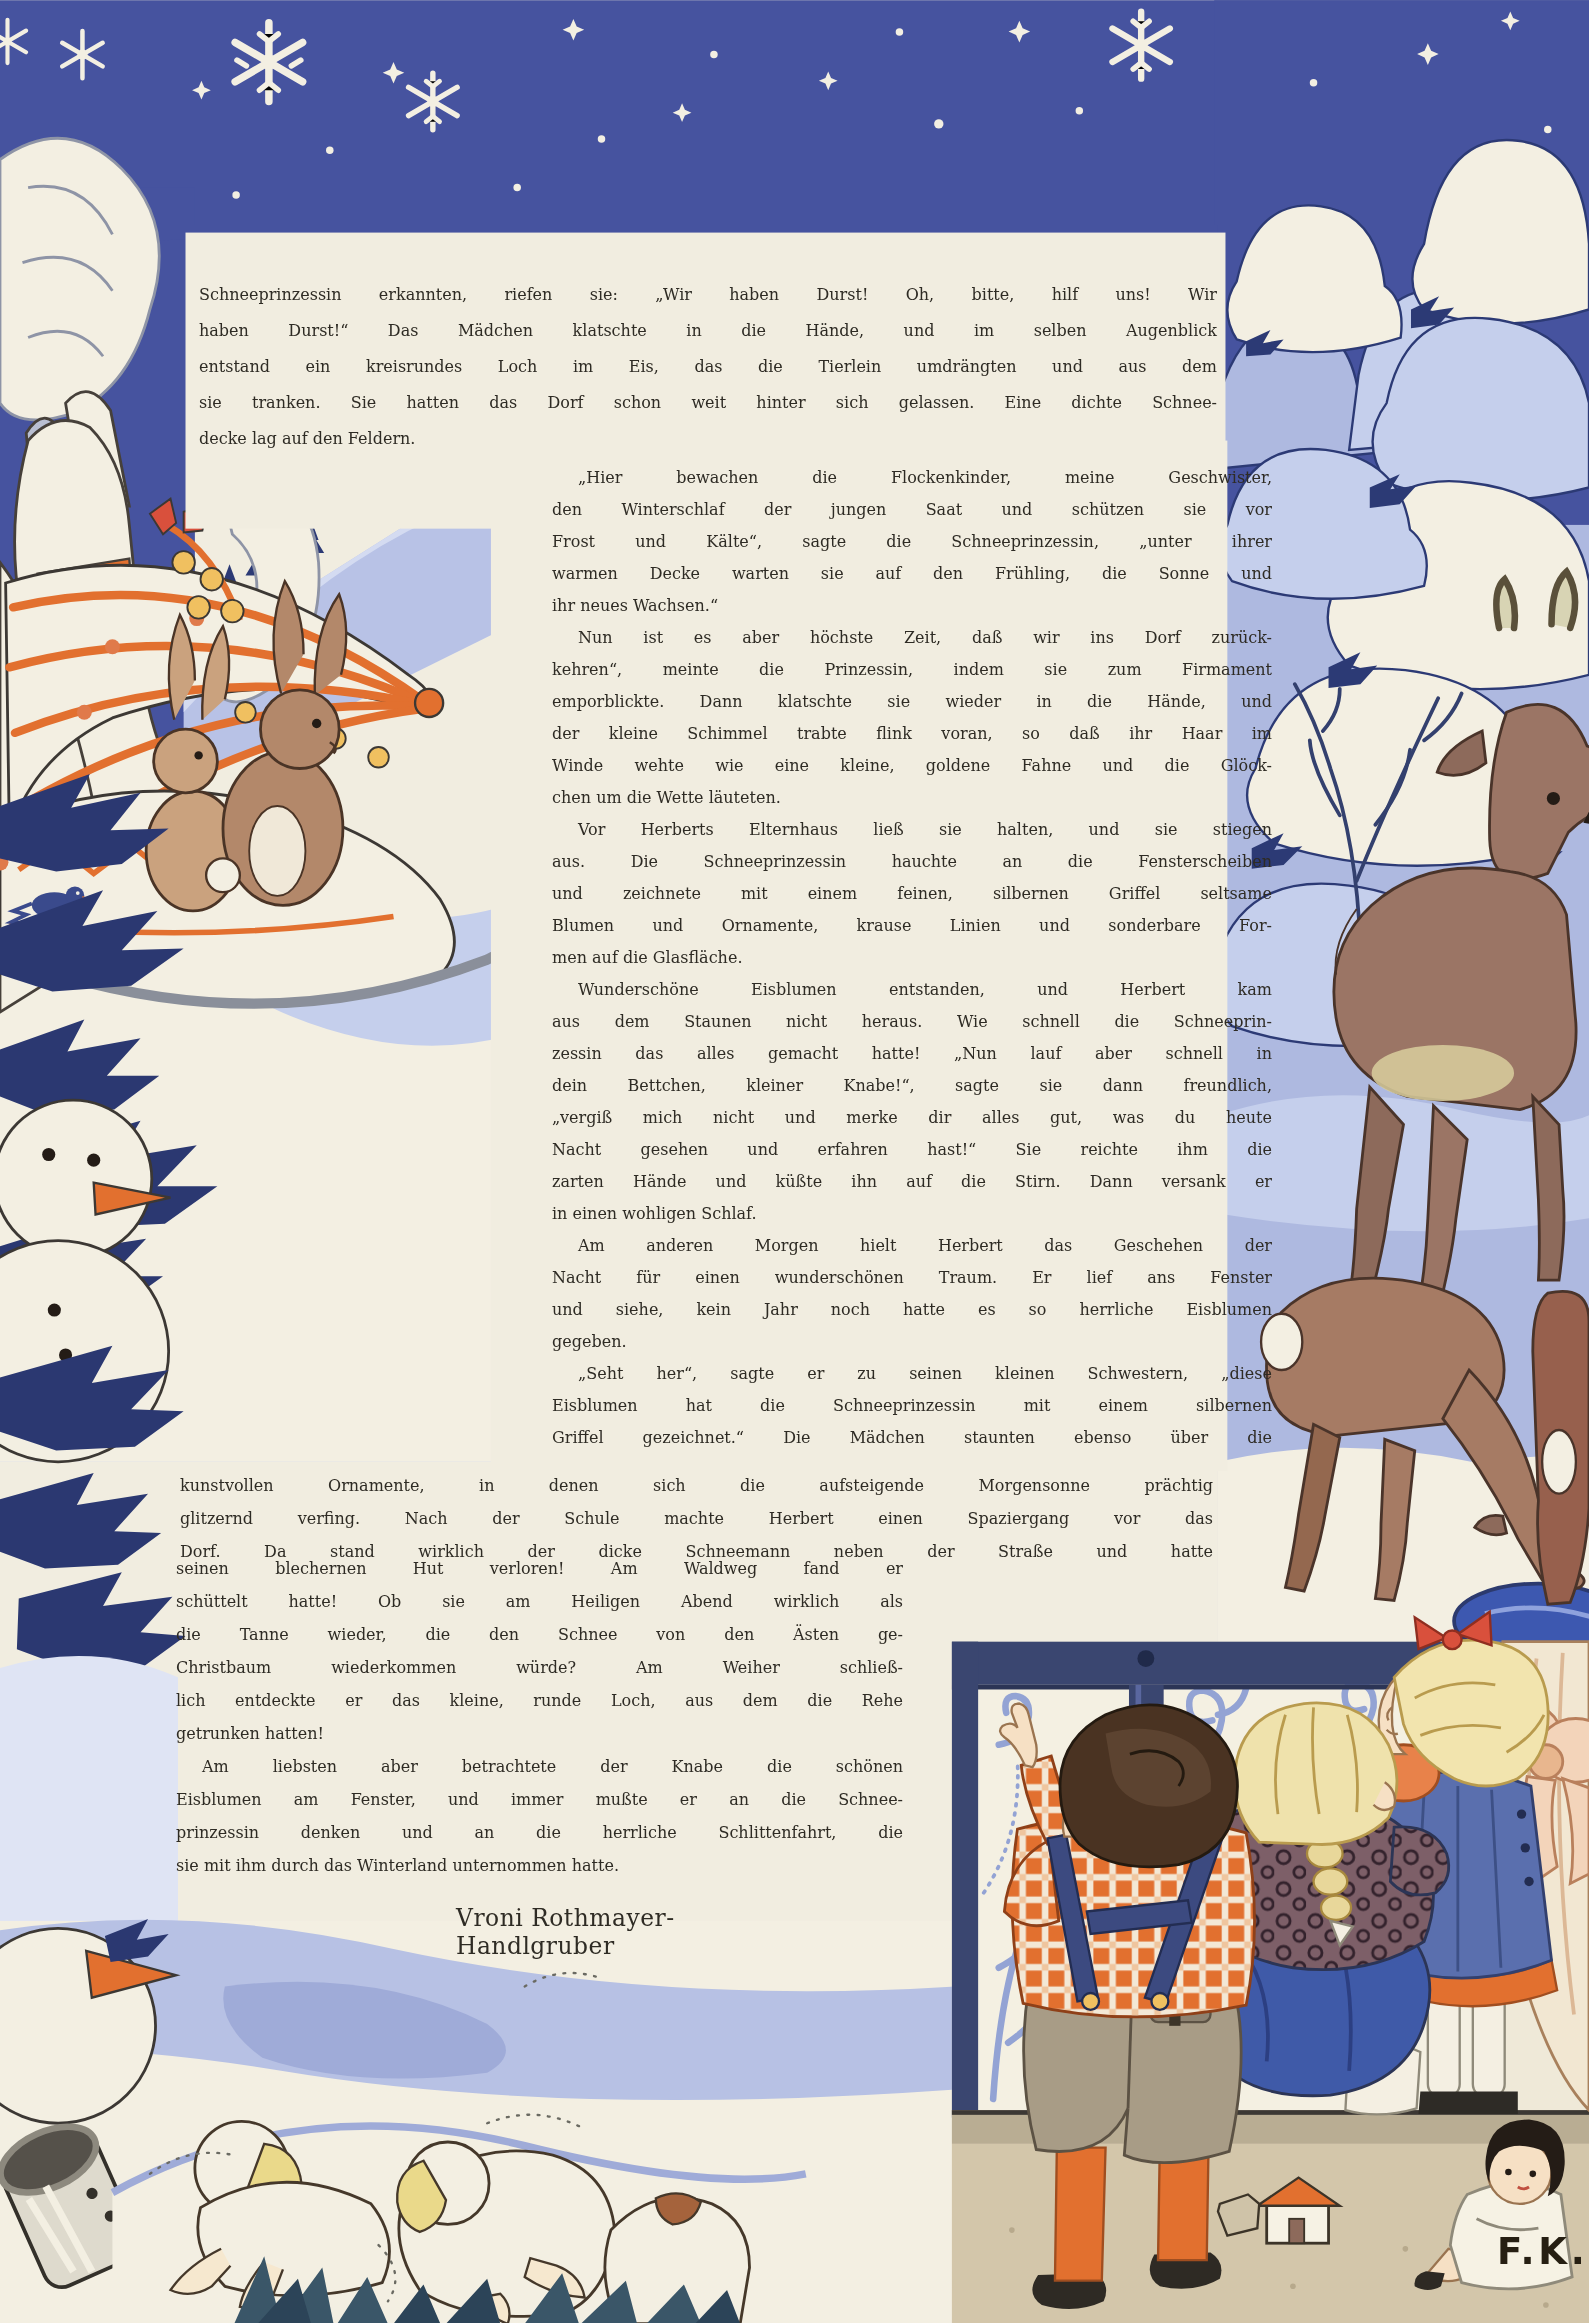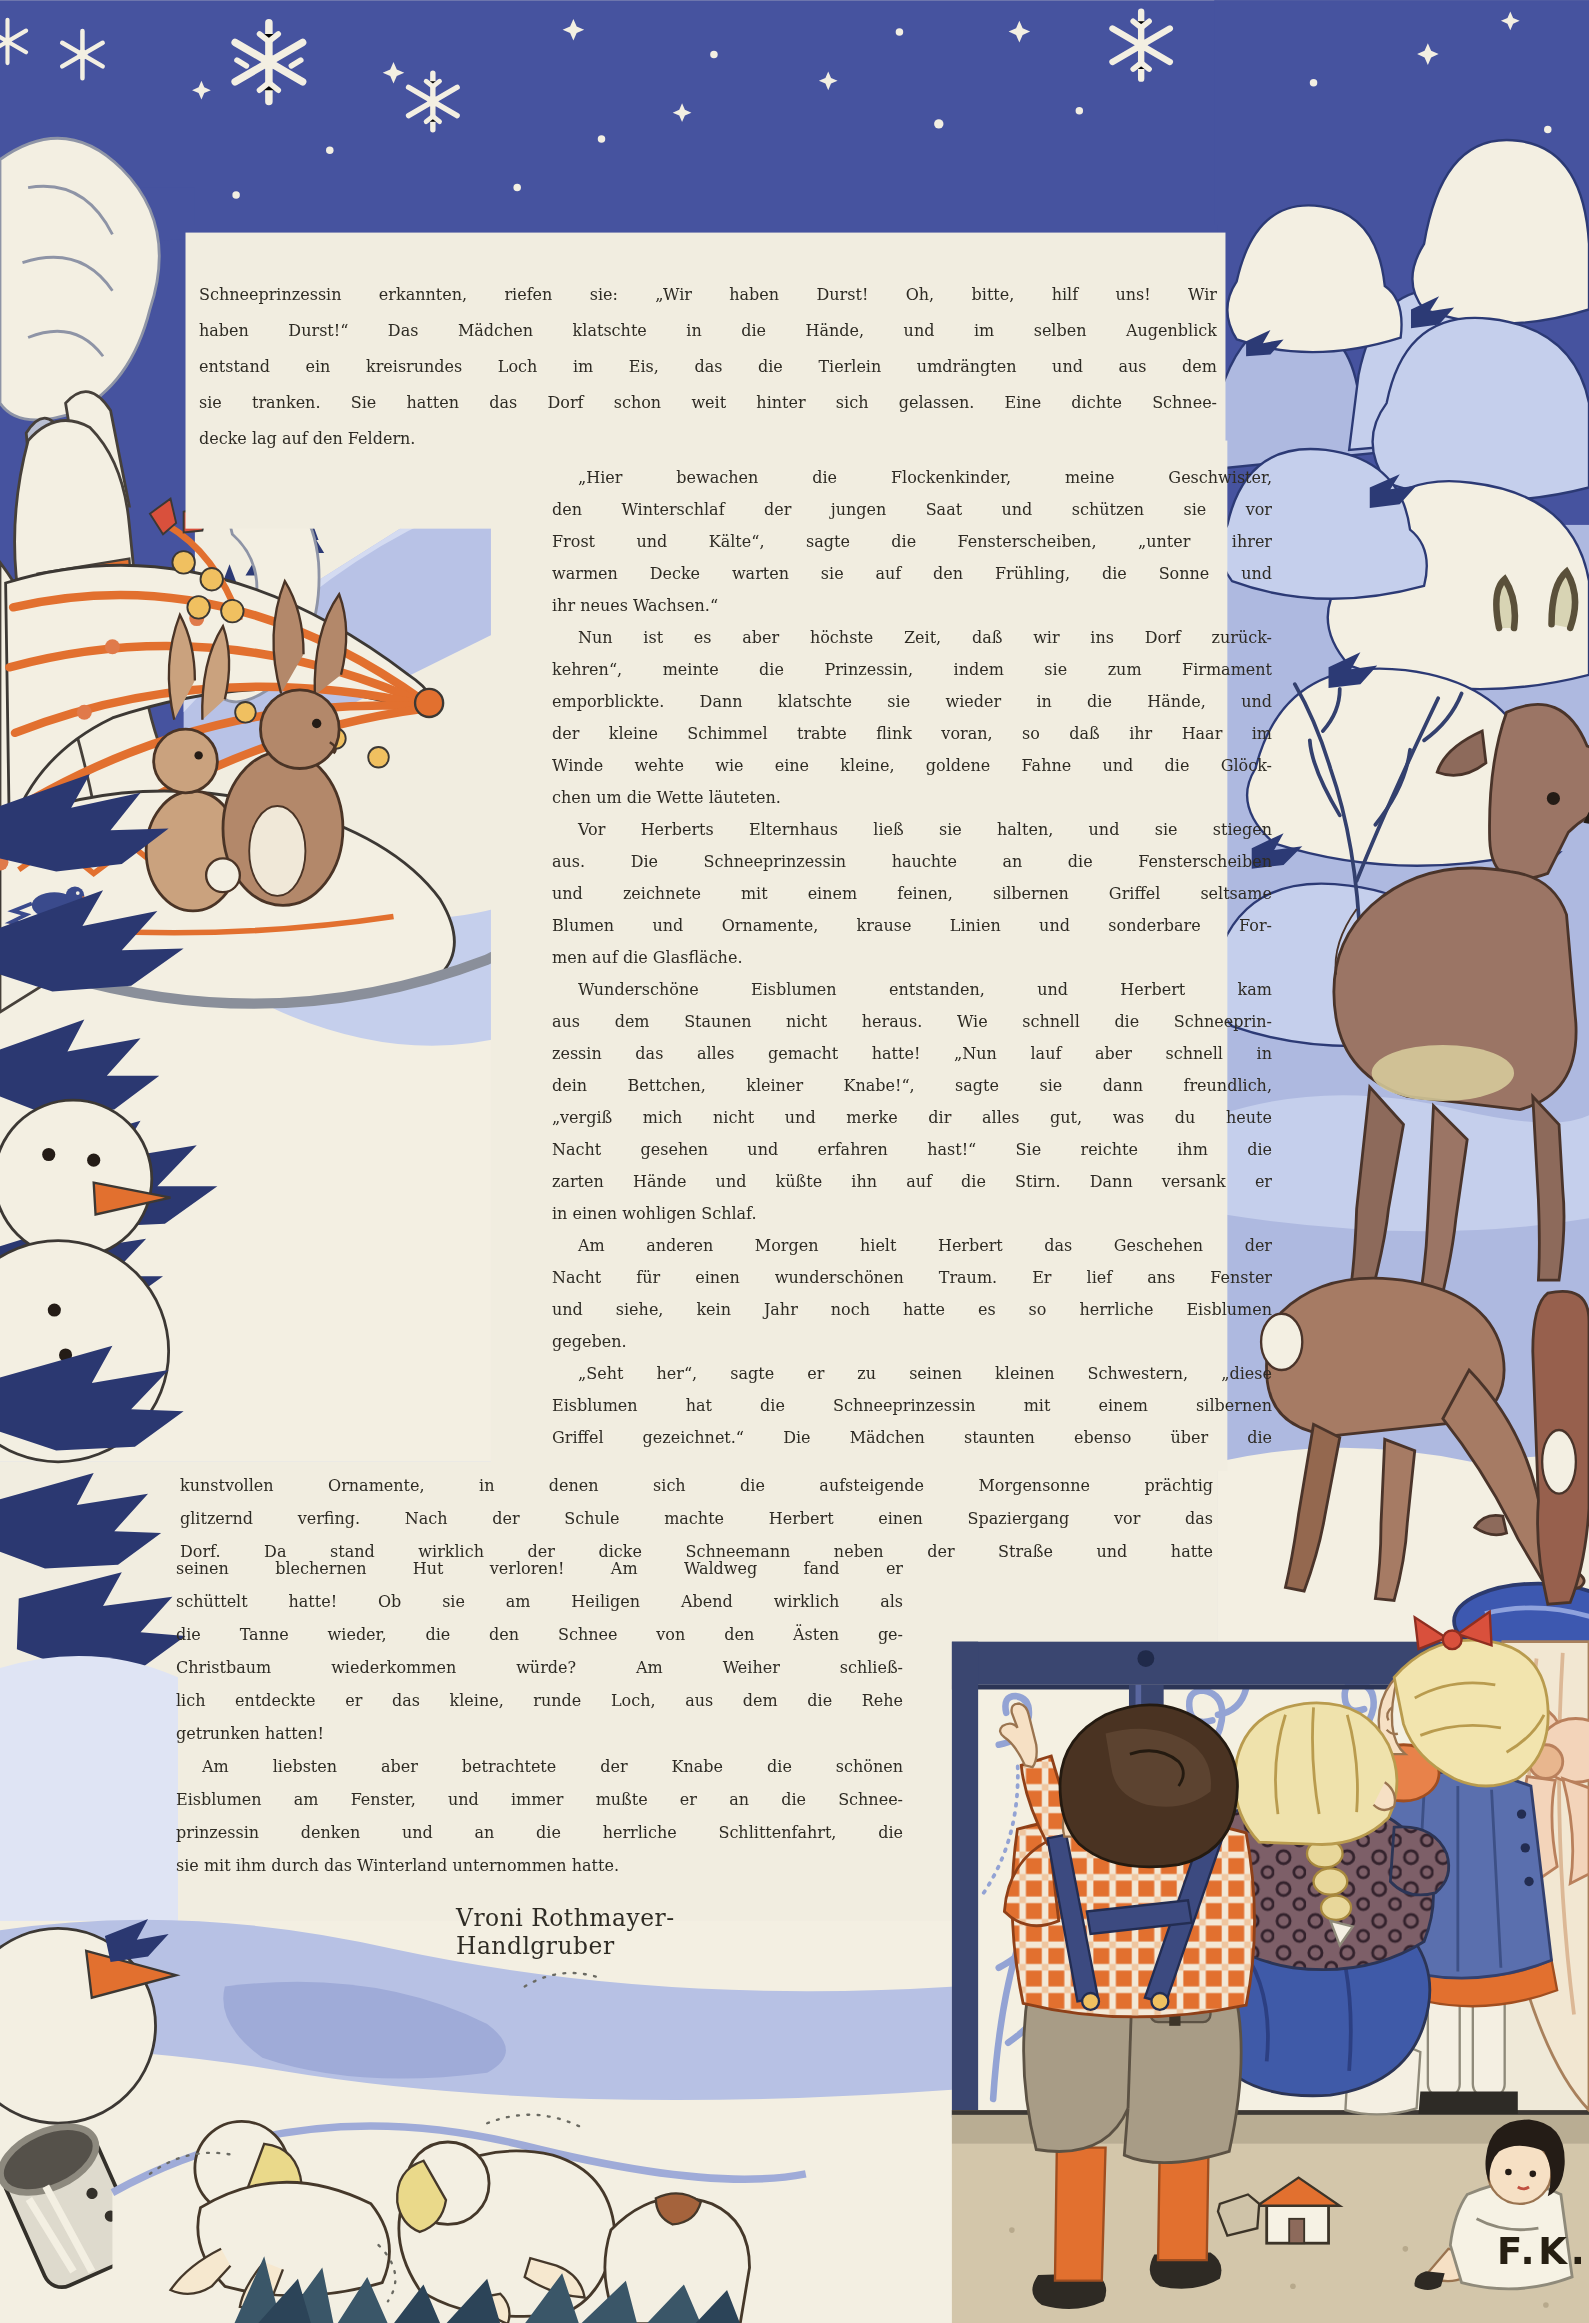--- a/index.html
+++ b/index.html
@@ -527,21 +527,21 @@
       <div class="ln j">Schneeprinzessin erkannten, riefen sie: „Wir haben Durst! Oh, bitte, hilf uns! Wir</div>
       <div class="ln j">haben Durst!“ Das Mädchen klatschte in die Hände, und im selben Augenblick</div>
       <div class="ln j">entstand ein kreisrundes Loch im Eis, das die Tierlein umdrängten und aus dem</div>
       <div class="ln j">sie tranken. Sie hatten das Dorf schon weit hinter sich gelassen. Eine dichte Schnee-</div>
       <div class="ln">decke lag auf den Feldern.</div>
     </div>
 
   <div class="tblock" id="block-b" style="left:504px;top:462px;width:720px;margin-left:48px;--lh:32px;">
       <div class="ln j ind">„Hier bewachen die Flockenkinder, meine Geschwister,</div>
       <div class="ln j">den Winterschlaf der jungen Saat und schützen sie vor</div>
-      <div class="ln j">Frost und Kälte“, sagte die Fensterscheiben, „unter ihrer</div>
+      <div class="ln j">Frost und Kälte“, sagte die Schneeprinzessin, „unter ihrer</div>
       <div class="ln j">warmen Decke warten sie auf den Frühling, die Sonne und</div>
       <div class="ln">ihr neues Wachsen.“</div>
       <div class="ln j ind">Nun ist es aber höchste Zeit, daß wir ins Dorf zurück-</div>
       <div class="ln j">kehren“, meinte die Prinzessin, indem sie zum Firmament</div>
       <div class="ln j">emporblickte. Dann klatschte sie wieder in die Hände, und</div>
       <div class="ln j">der kleine Schimmel trabte flink voran, so daß ihr Haar im</div>
       <div class="ln j">Winde wehte wie eine kleine, goldene Fahne und die Glöck-</div>
       <div class="ln">chen um die Wette läuteten.</div>
       <div class="ln j ind">Vor Herberts Elternhaus ließ sie halten, und sie stiegen</div>
       <div class="ln j">aus. Die Schneeprinzessin hauchte an die Fensterscheiben</div>

